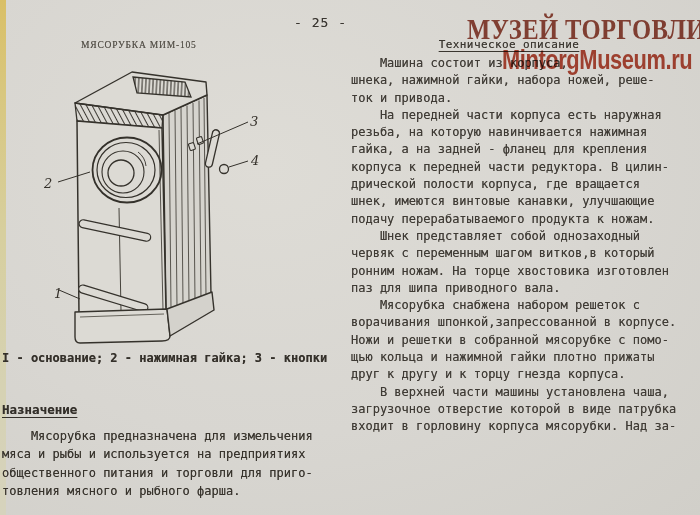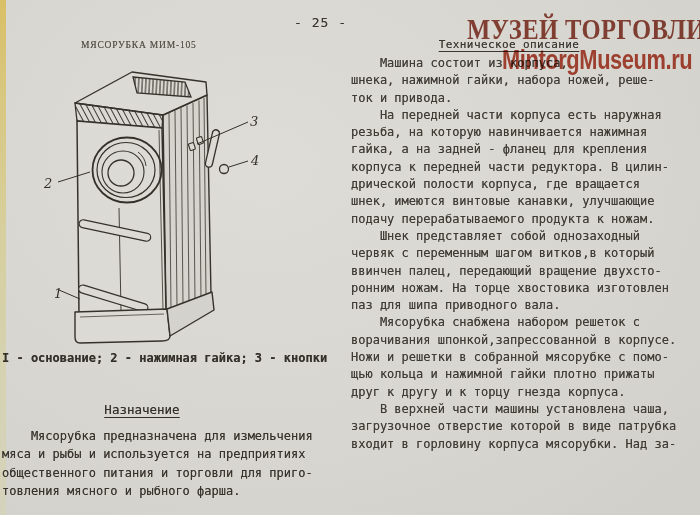--- a/index.html
+++ b/index.html
@@ -20,22 +20,22 @@
   .page-number { position:absolute; left:294px; top:15px; font-size:13px; letter-spacing:1px; color:#3a3631; }
 
   .figure-title { position:absolute; left:81px; top:40px; font-size:9.5px; letter-spacing:0.8px; color:#57534b; white-space:pre;font-family:Liberation Serif, serif; }
 
   .figure { position:absolute; left:30px; top:58px; width:270px; height:295px; }
 
   .caption { position:absolute; left:2px; top:349px; width:336px; font-size:12px; color:#34302a; }
   .caption .tline { line-height:19.5px; height:19.5px;font-weight:bold; }
 
   .heading-left {
-    position:absolute; left:2px; top:402px; width:280px; text-align:center;
-    font-size:12.5px; color:#332f2a; font-weight:normal;
+    position:absolute; left:2px; top:402px; width:280px; 
+    font-size:12.5px; color:#332f2a; font-weight:bold;
     text-decoration:underline; text-underline-offset:3px; text-decoration-thickness:1px;
   }
   .para-left { position:absolute; left:2px; top:427px; width:336px; font-size:12px; color:#37332c; }
   .para-left .tline { line-height:18.4px; height:18.4px; }
 
   .heading-right {
     position:absolute; left:351px; top:38px; width:316px; text-align:center;
     font-size:11px; letter-spacing:0.4px; color:#3a362f;
     text-decoration:underline; text-underline-offset:3px; text-decoration-thickness:1px;
   }
@@ -152,21 +152,20 @@
       <div class="tline">ток и привода.</div>
       <div class="tline">    На передней части корпуса есть наружная</div>
       <div class="tline">резьба, на которую навинчивается нажимная</div>
       <div class="tline">гайка, а на задней - фланец для крепления</div>
       <div class="tline">корпуса к передней части редуктора. В цилин-</div>
       <div class="tline">дрической полости корпуса, где вращается</div>
       <div class="tline">шнек, имеются винтовые канавки, улучшающие</div>
       <div class="tline">подачу перерабатываемого продукта к ножам.</div>
       <div class="tline">    Шнек представляет собой однозаходный</div>
       <div class="tline">червяк с переменным шагом витков,в который</div>
-      <div class="tline">ввинчен палец, передающий вращение двухсто-</div>
       <div class="tline">ронним ножам. На торце хвостовика изготовлен</div>
       <div class="tline">паз для шипа приводного вала.</div>
       <div class="tline">    Мясорубка снабжена набором решеток с</div>
       <div class="tline">ворачивания шпонкой,запрессованной в корпусе.</div>
       <div class="tline">Ножи и решетки в собранной мясорубке с помо-</div>
       <div class="tline">щью кольца и нажимной гайки плотно прижаты</div>
       <div class="tline">друг к другу и к торцу гнезда корпуса.</div>
       <div class="tline">    В верхней части машины установлена чаша,</div>
       <div class="tline">загрузочное отверстие которой в виде патрубка</div>
       <div class="tline">входит в горловину корпуса мясорубки. Над за-</div>

